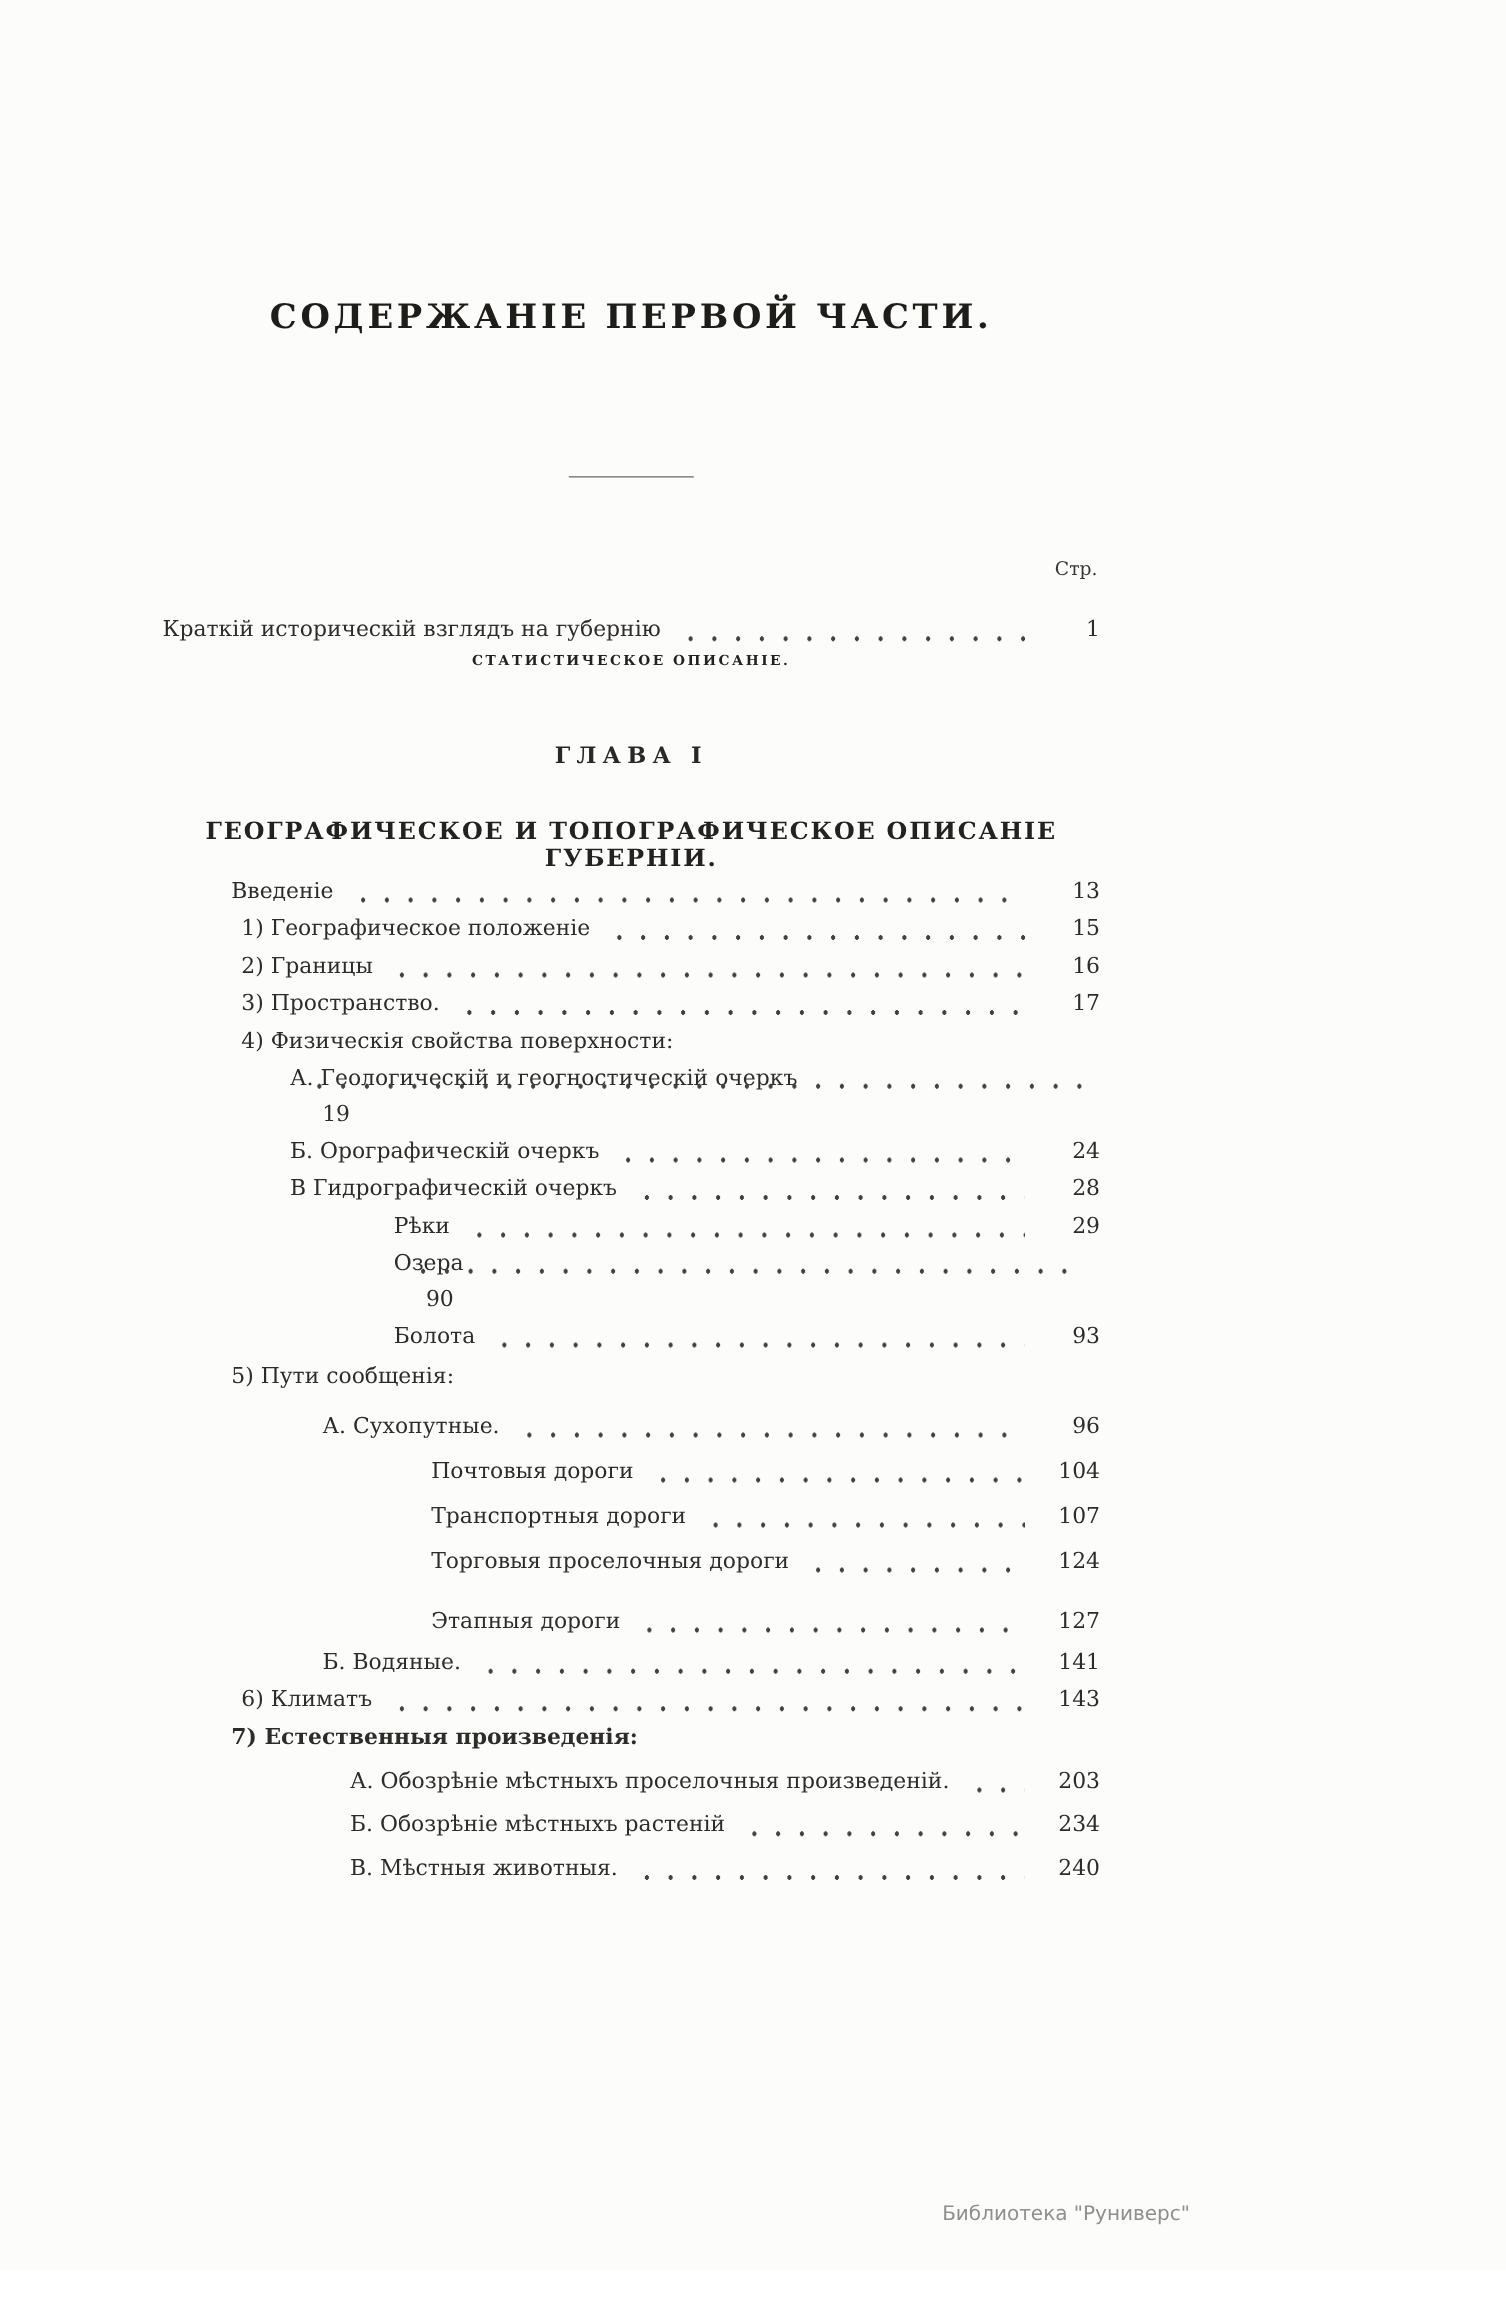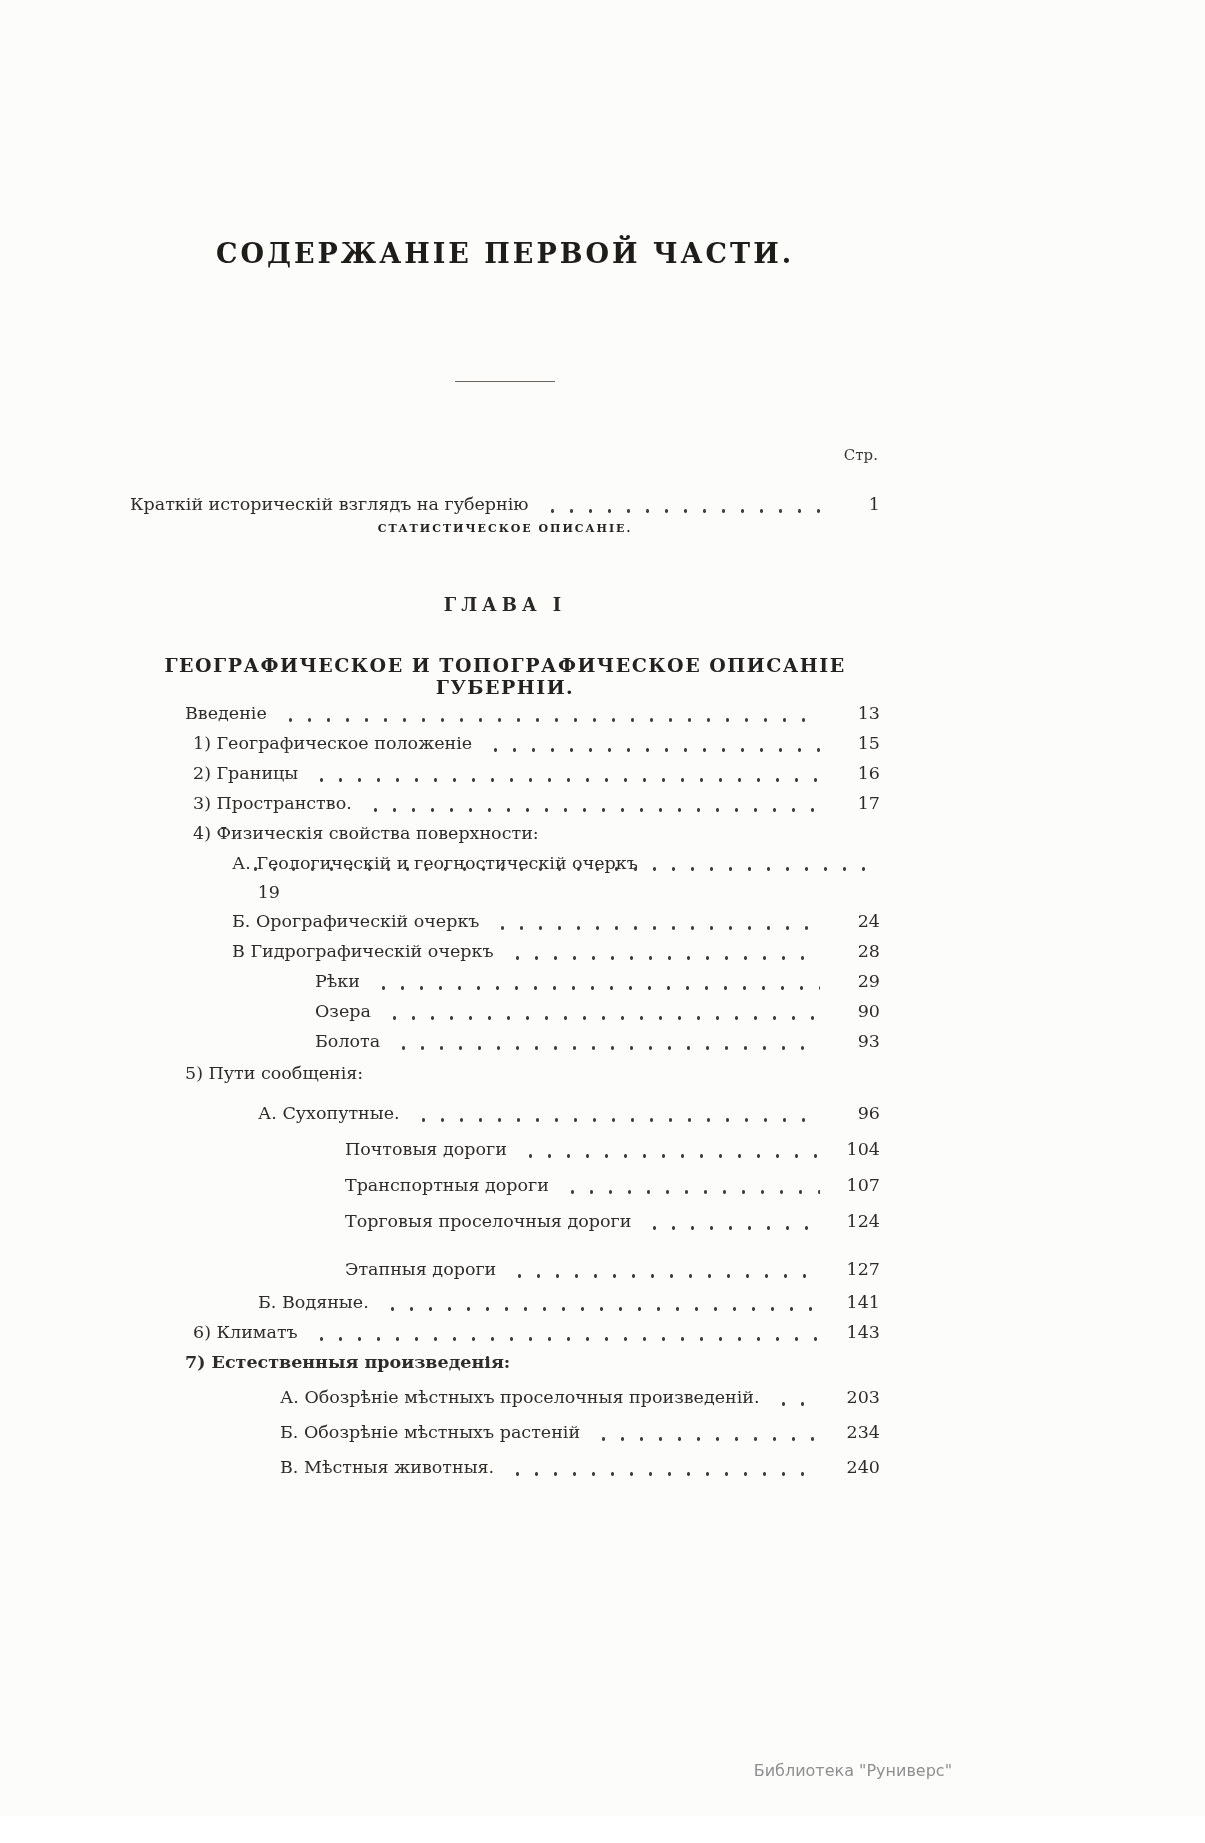--- a/index.html
+++ b/index.html
@@ -185,21 +185,21 @@
       <div class="toc-row" style="padding-left: 102px;">
     <span class="label">В Гидрографическій очеркъ</span>
     <span class="leader"></span>
     <span class="pagenum">28</span>
   </div>
       <div class="toc-row" style="padding-left: 185px;">
     <span class="label">Рѣки</span>
     <span class="leader"></span>
     <span class="pagenum">29</span>
   </div>
-      <div class="toc-row" style="padding-left: 185px;">
+      <div class="toc-row" style="padding-left: 185px; flex-direction: column;">
     <span class="label">Озера</span>
     <span class="leader"></span>
     <span class="pagenum">90</span>
   </div>
       <div class="toc-row" style="padding-left: 185px;">
     <span class="label">Болота</span>
     <span class="leader"></span>
     <span class="pagenum">93</span>
   </div>
       <div class="toc-row no-page" style="padding-left: 55px; margin-top: 2px;">

